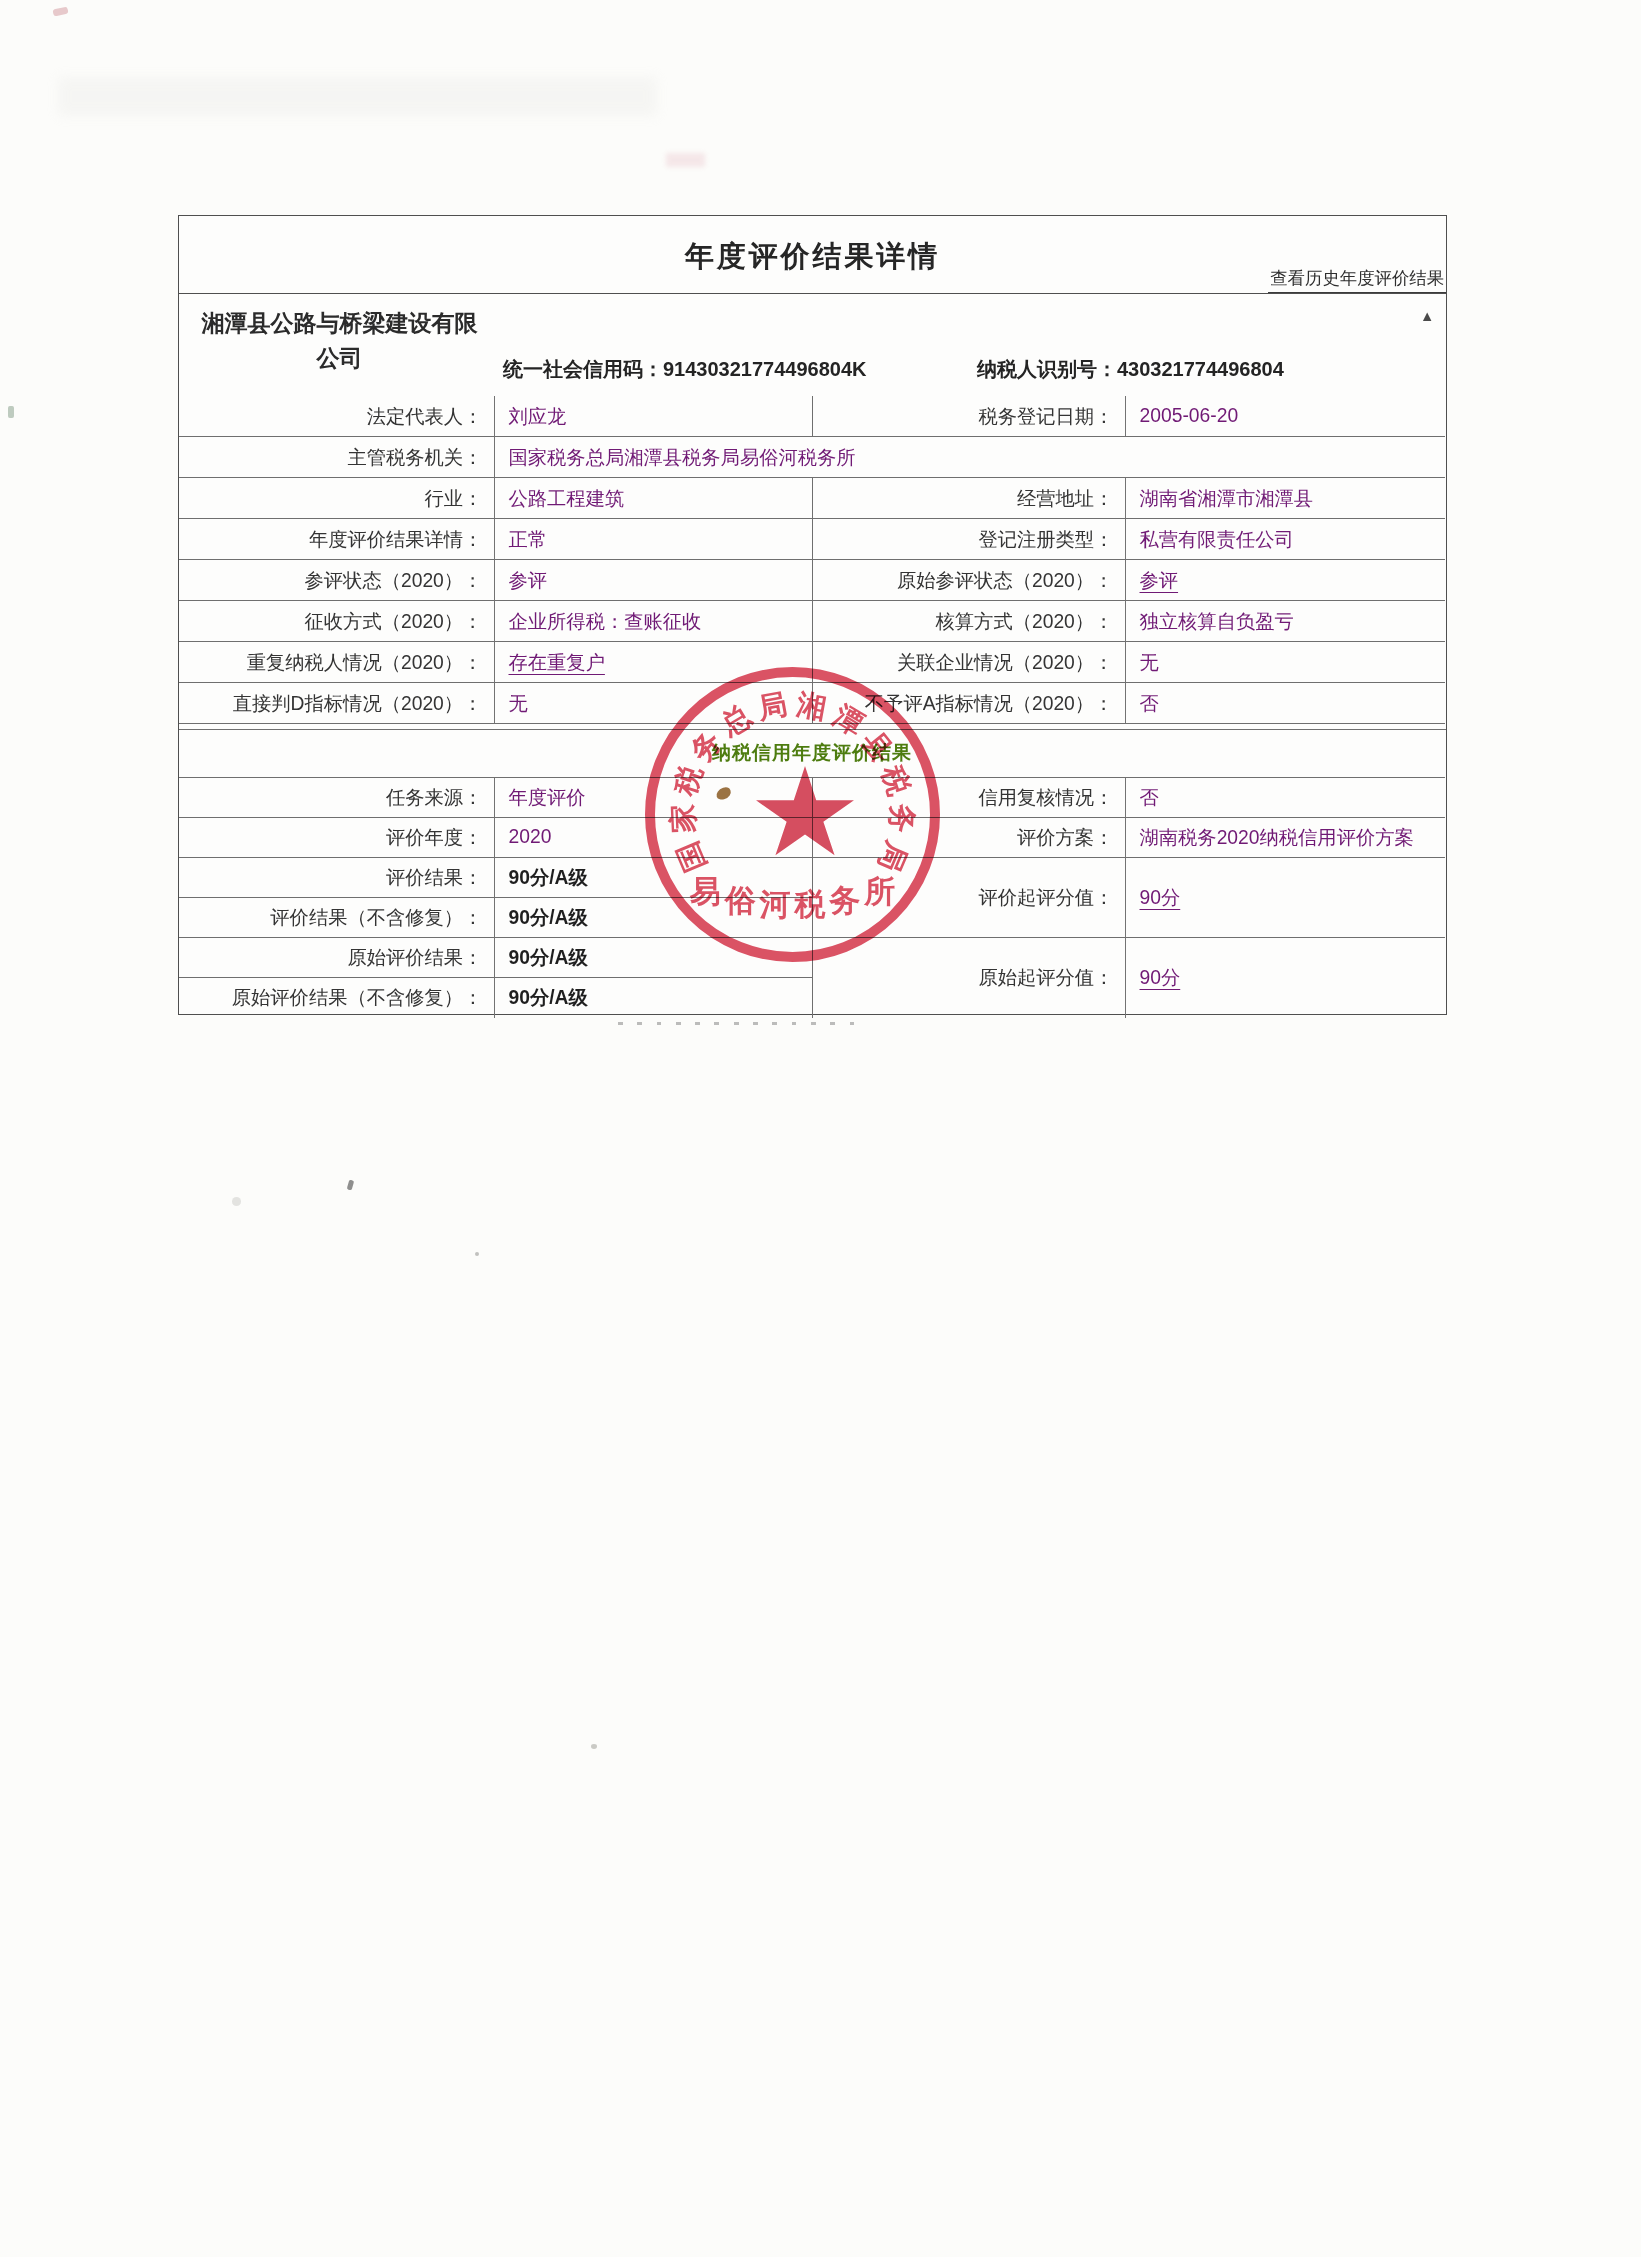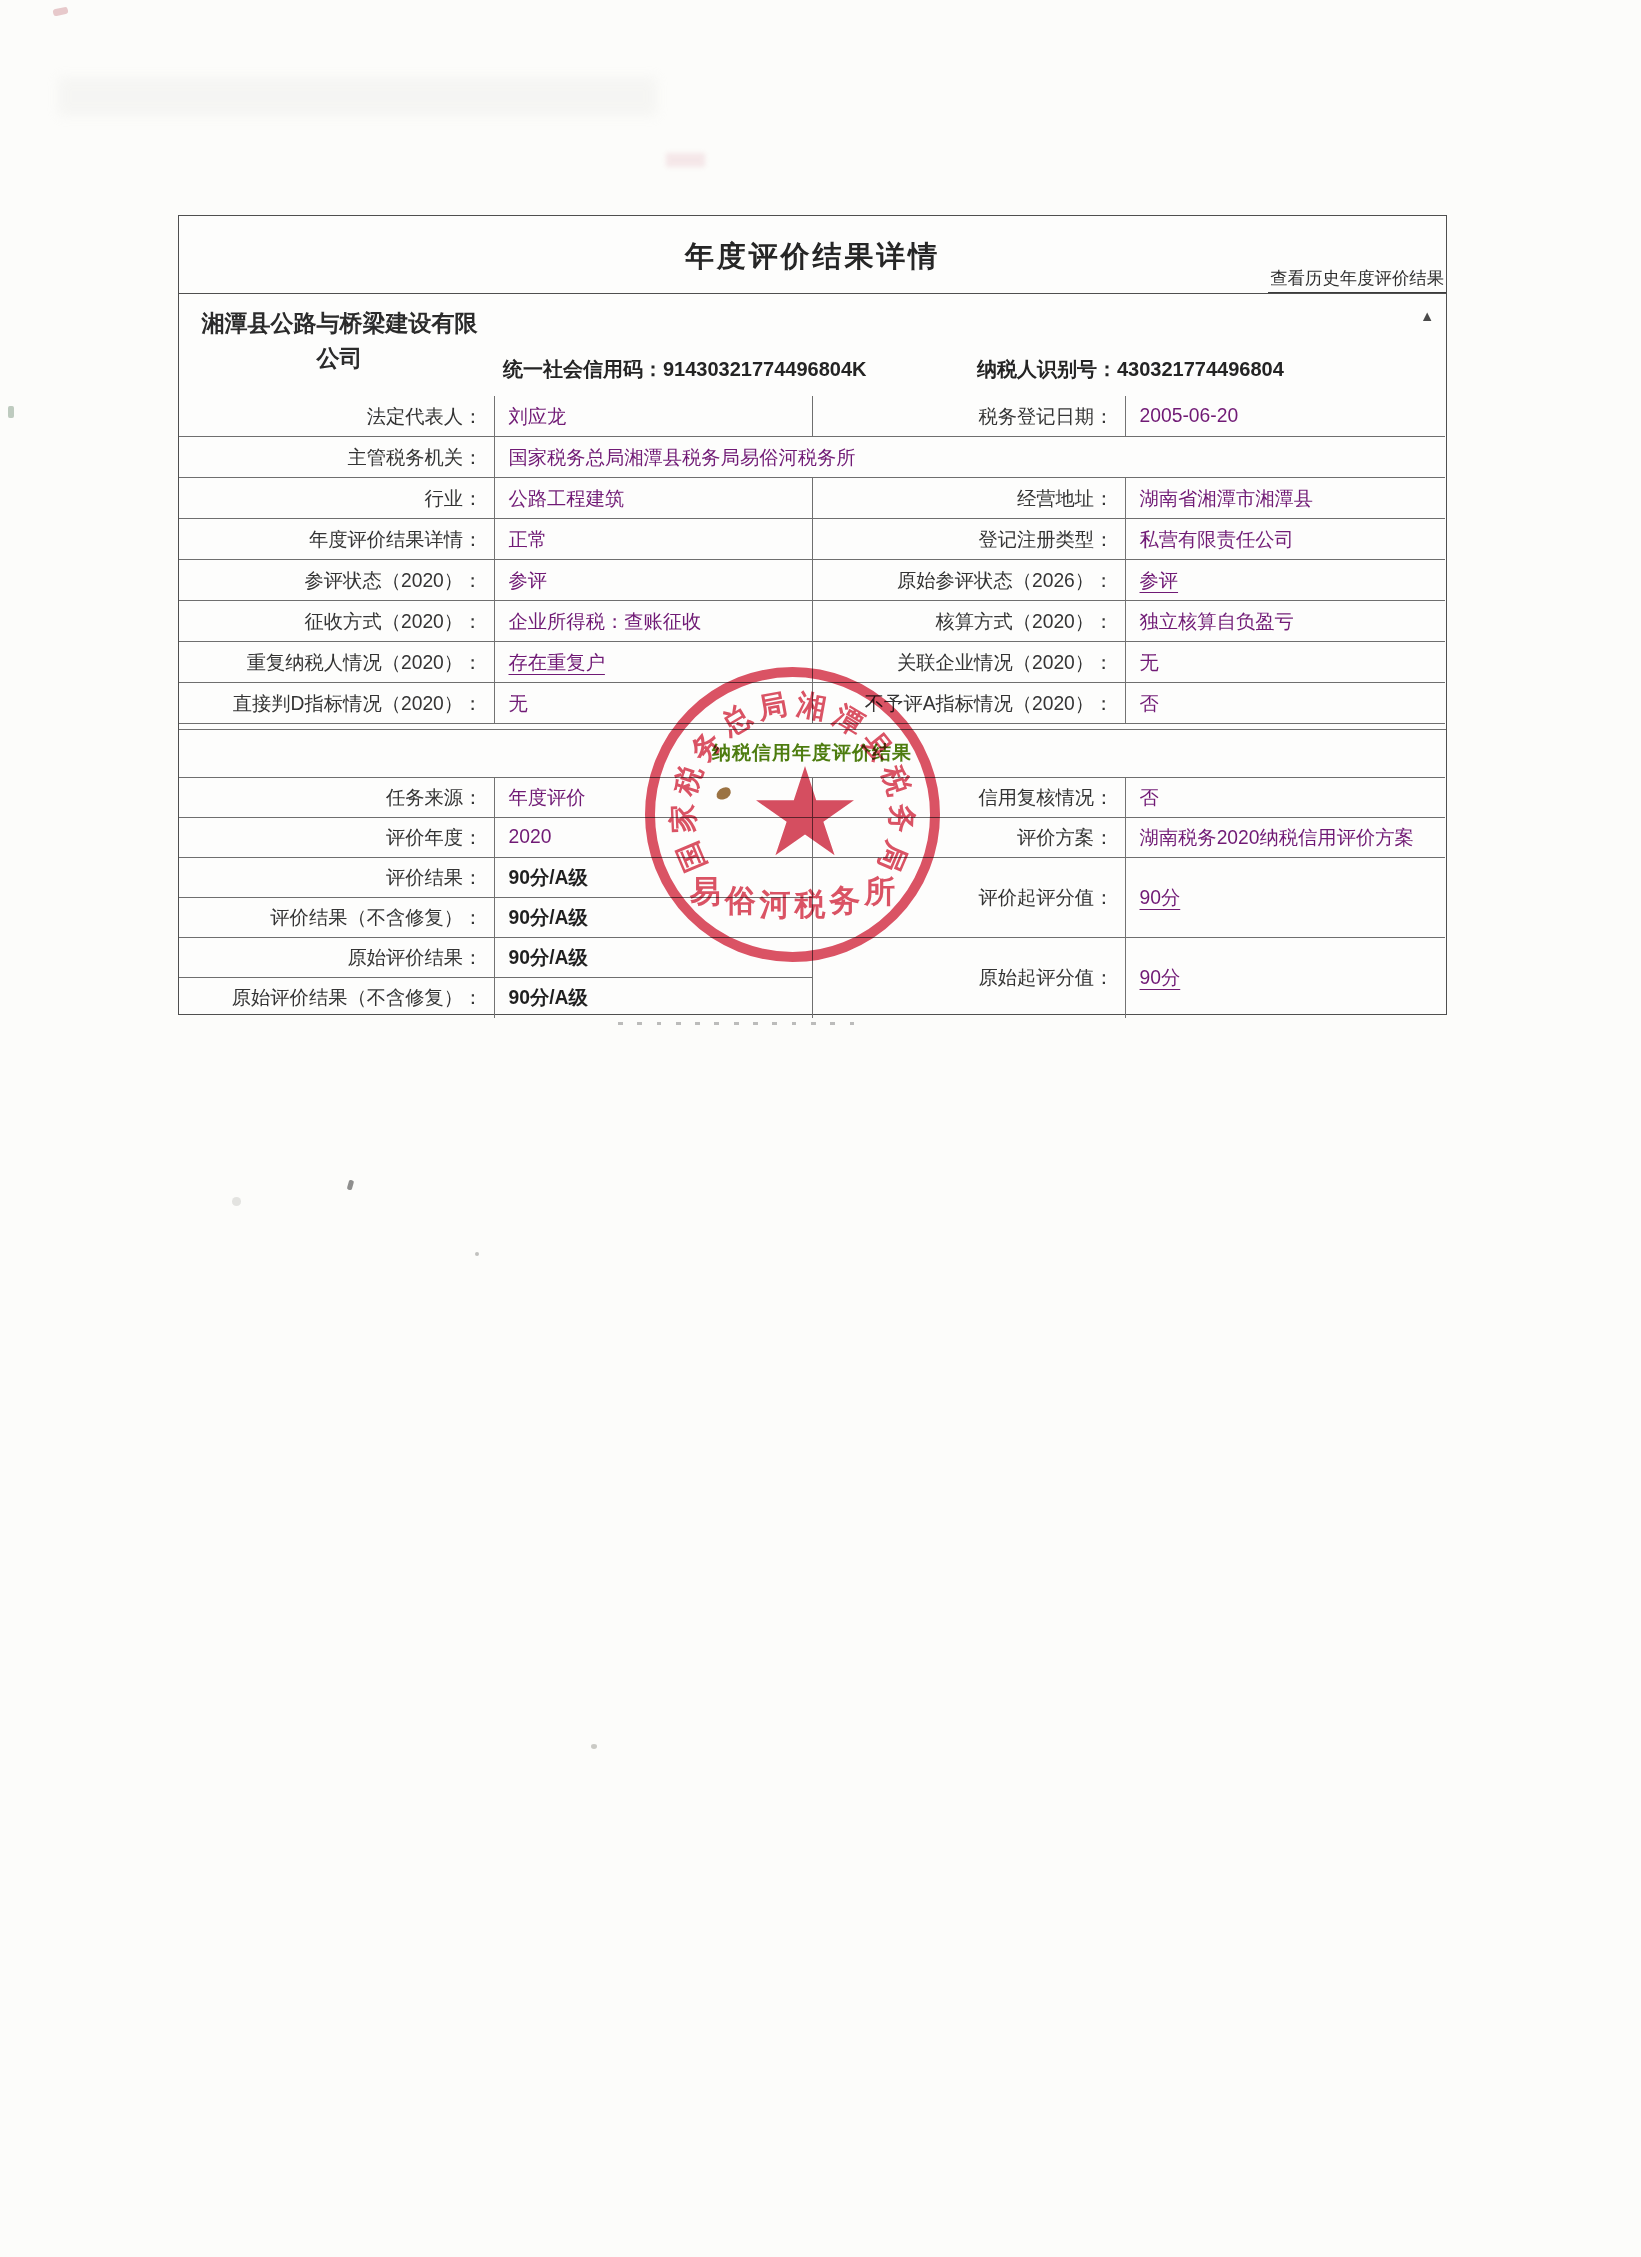--- a/index.html
+++ b/index.html
@@ -140,21 +140,21 @@
     <div class="cell lbl">经营地址：</div>
     <div class="cell val last-col">湖南省湘潭市湘潭县</div>
 
     <div class="cell lbl">年度评价结果详情：</div>
     <div class="cell val">正常</div>
     <div class="cell lbl">登记注册类型：</div>
     <div class="cell val last-col">私营有限责任公司</div>
 
     <div class="cell lbl">参评状态（2020）：</div>
     <div class="cell val">参评</div>
-    <div class="cell lbl">原始参评状态（2026）：</div>
+    <div class="cell lbl">原始参评状态（2020）：</div>
     <div class="cell val last-col">
         <span class="u">参评</span>
       </div>
 
     <div class="cell lbl">征收方式（2020）：</div>
     <div class="cell val">企业所得税：查账征收</div>
     <div class="cell lbl">核算方式（2020）：</div>
     <div class="cell val last-col">独立核算自负盈亏</div>
 
     <div class="cell lbl">重复纳税人情况（2020）：</div>

